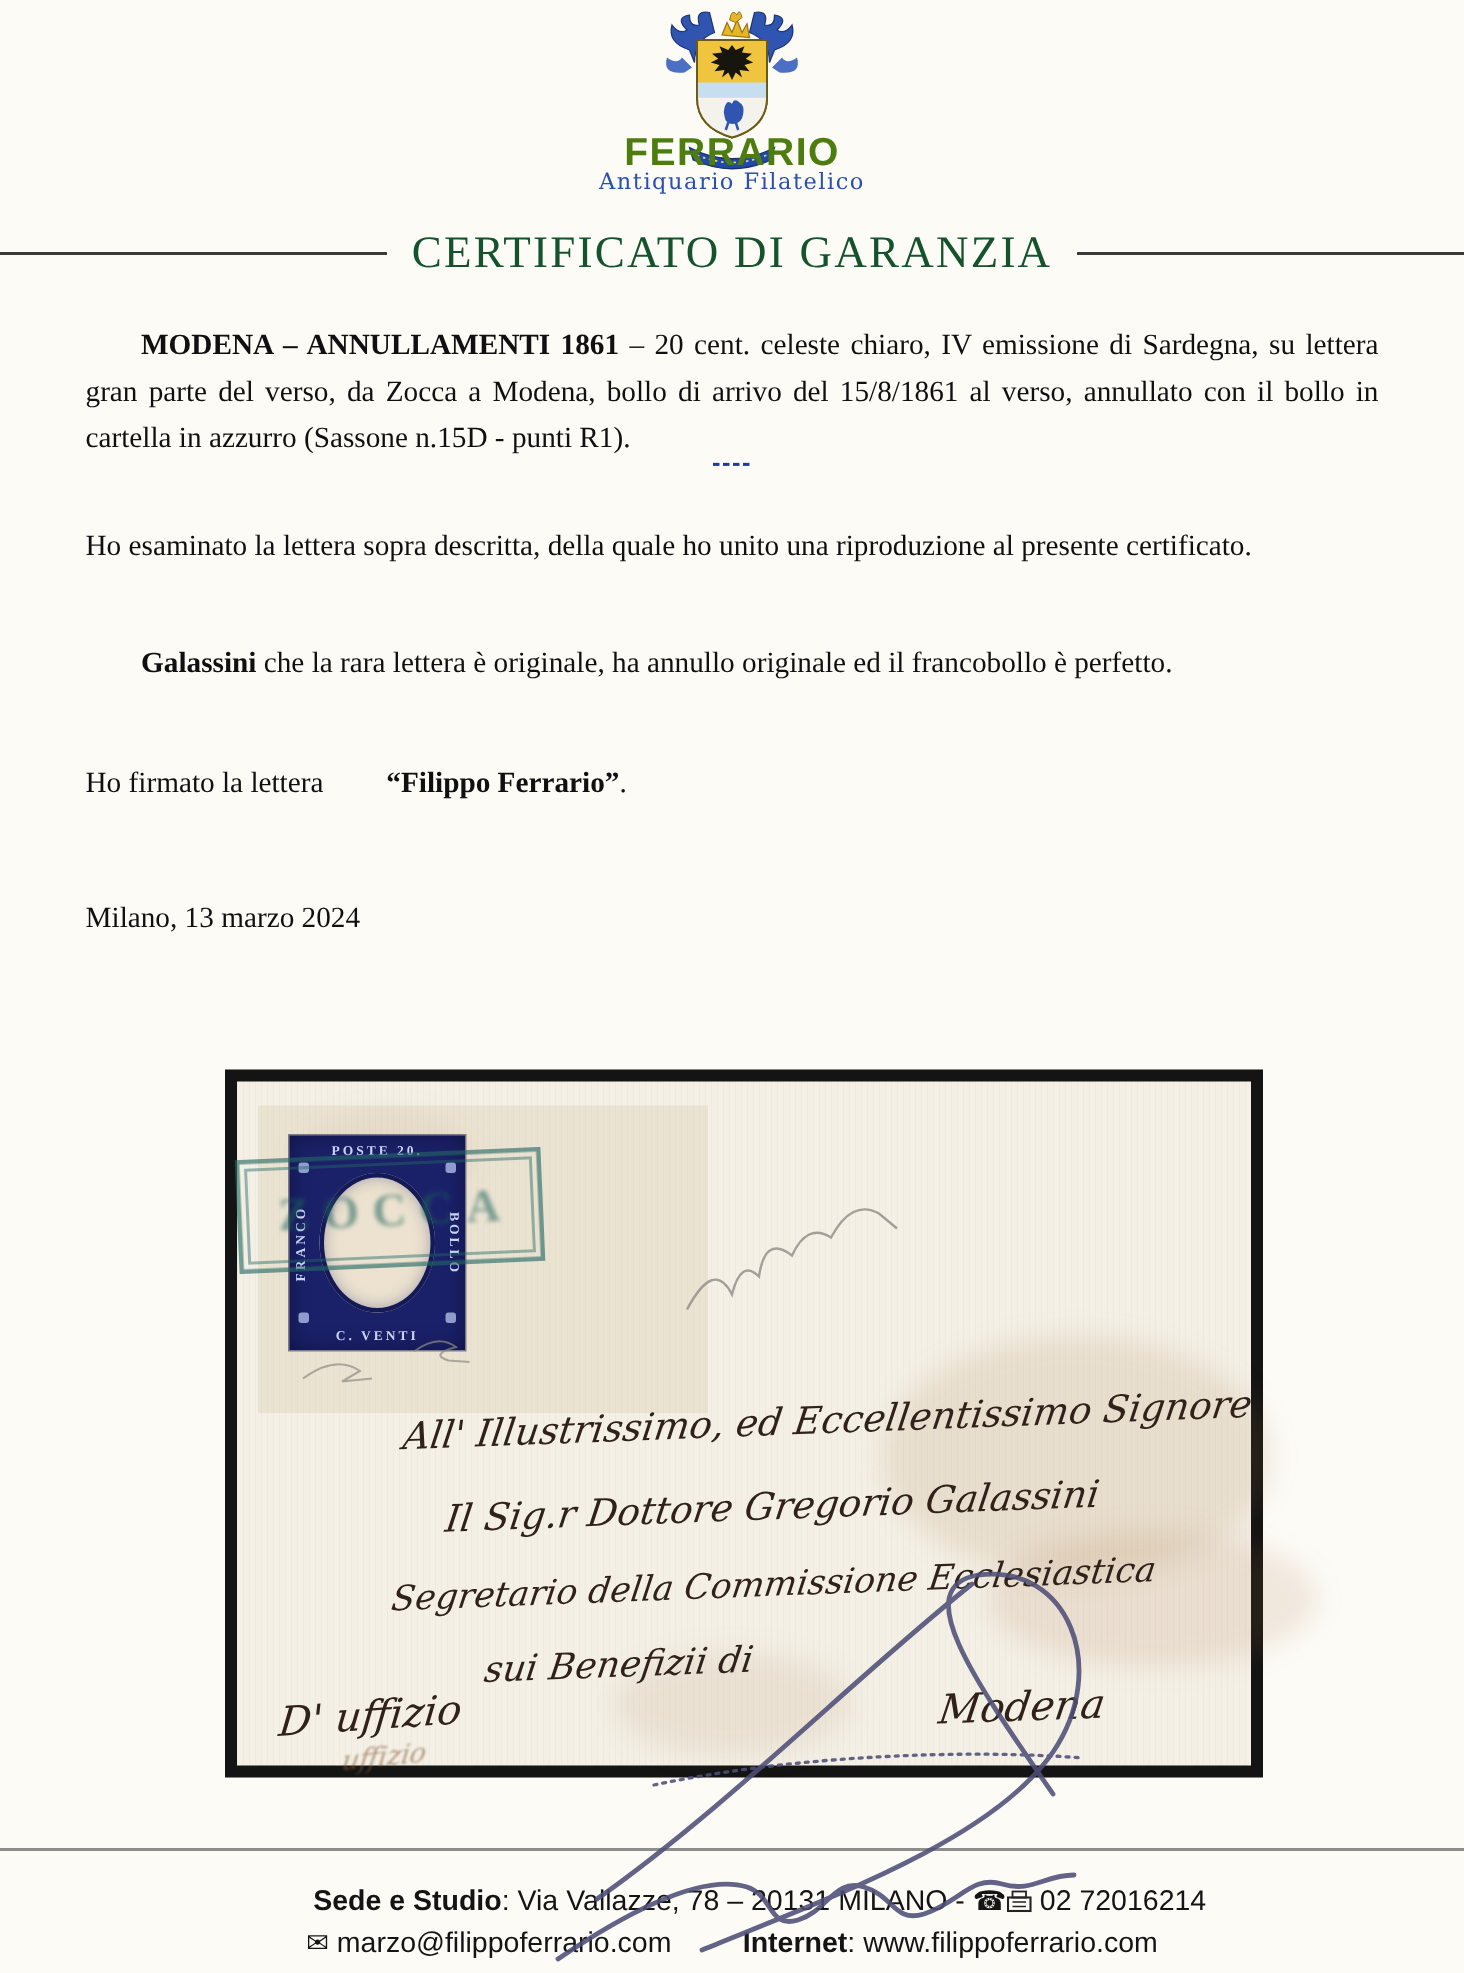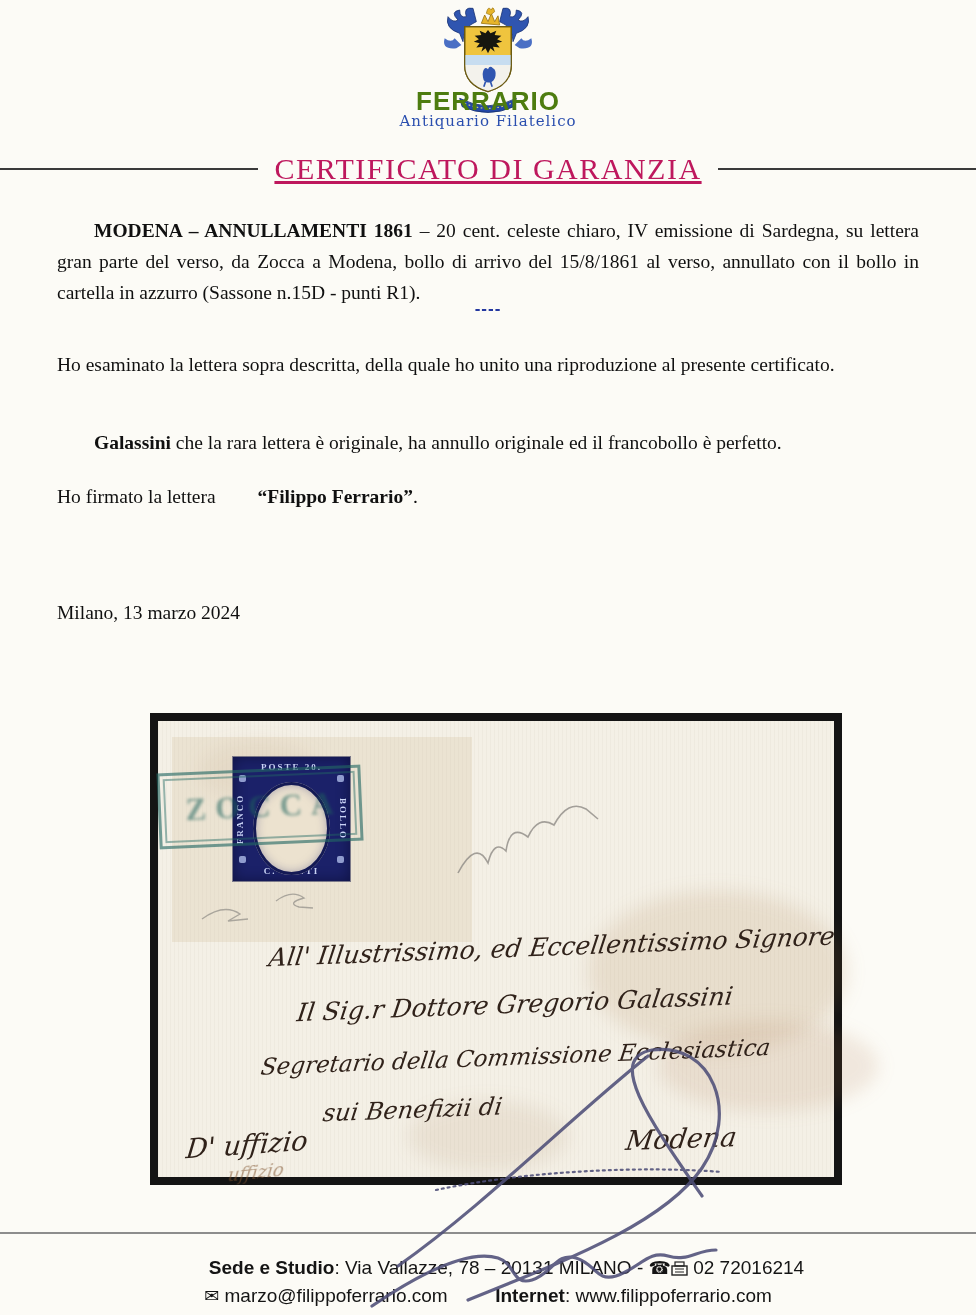--- a/index.html
+++ b/index.html
@@ -18,50 +18,50 @@
     font-size:26px;letter-spacing:1px;}
   .logo-blue{color:#4d7c0f;}
   .logo-gold{color:#4d7c0f;}
   .tagline{top:112px;left:0;width:100%;text-align:center;
     font-family:"DejaVu Serif", serif;
     font-size:15px;color:#2b4faf;letter-spacing:1px;}
 
   
   .title-row{top:152px;left:0;right:0;display:flex;align-items:center;gap:16px;}
   .title-line{flex:1;height:2px;background:#3a3a3a;}
-  .page-title{font-size:30px;letter-spacing:1.5px;color:#be185d;white-space:nowrap;text-decoration:underline;}
+  .page-title{font-size:30px;letter-spacing:1.5px;color:#14532d;white-space:nowrap;}
 
   
   .para{left:57px;width:862px;font-size:19.5px;line-height:31px;text-align:justify;}
   .p1{top:215px;}
   .divider{top:299px;left:0;width:100%;text-align:center;
     font-family:"Liberation Sans", sans-serif;font-weight:bold;
     font-size:17px;letter-spacing:1px;color:#2438a0;}
   .p2{top:349px;}
   .p3{top:427px;}
-  .p4{top:481px;}
+  .p4{top:507px;}
   .dateline{top:602px;left:57px;font-size:19.5px;}
 
   
   .photo{left:150px;top:713px;width:676px;height:456px;
     border:8px solid #141414;background:#f4f0e6;
     background-image:repeating-linear-gradient(90deg, rgba(90,70,40,0.035) 0 1px, transparent 1px 4px);
   }
   .stain{position:absolute;border-radius:50%;filter:blur(9px);}
   .stain1{left:430px;top:170px;width:260px;height:160px;background:rgba(165,110,60,.14);}
   .stain2{left:500px;top:300px;width:220px;height:90px;background:rgba(160,100,55,.13);}
   .stain3{left:250px;top:380px;width:160px;height:70px;background:rgba(150,95,50,.10);}
   .stain4{left:40px;top:20px;width:120px;height:60px;background:rgba(150,105,60,.08);}
 
   .backing{position:absolute;left:14px;top:16px;width:300px;height:205px;
     background:rgba(205,180,140,.22);}
 
-  .stamp{position:absolute;left:35px;top:36px;width:117px;height:124px;
+  .stamp{position:absolute;left:35px;top:36px;width:117px;height:143px;
     background:#1b2169;box-shadow:0 0 0 1px rgba(15,20,70,.5), inset 0 0 14px rgba(0,0,20,.45);
-    z-index:2;margin-left:40px;}
+    z-index:2;}
   .stamp-oval{position:absolute;left:20px;top:25px;width:77px;height:93px;border-radius:50%;
     background:#ece2cf;
     box-shadow:inset 0 0 0 3px #141a55, inset 0 0 12px rgba(27,33,105,.55);}
   .stamp-label{position:absolute;color:#c9d3f5;
     font-family:"Liberation Serif", serif;font-size:9px;letter-spacing:2px;font-weight:bold;}
   .stamp-top{top:5px;left:0;width:100%;text-align:center;}
   .stamp-bottom{bottom:5px;left:0;width:100%;text-align:center;}
   .stamp-left{left:2px;top:50%;transform:translateY(-50%) ;writing-mode:vertical-rl;
     text-orientation:mixed;transform:translateY(-50%) rotate(180deg);top:50%;}
   .stamp-right{right:2px;top:50%;transform:translateY(-50%);writing-mode:vertical-rl;}

